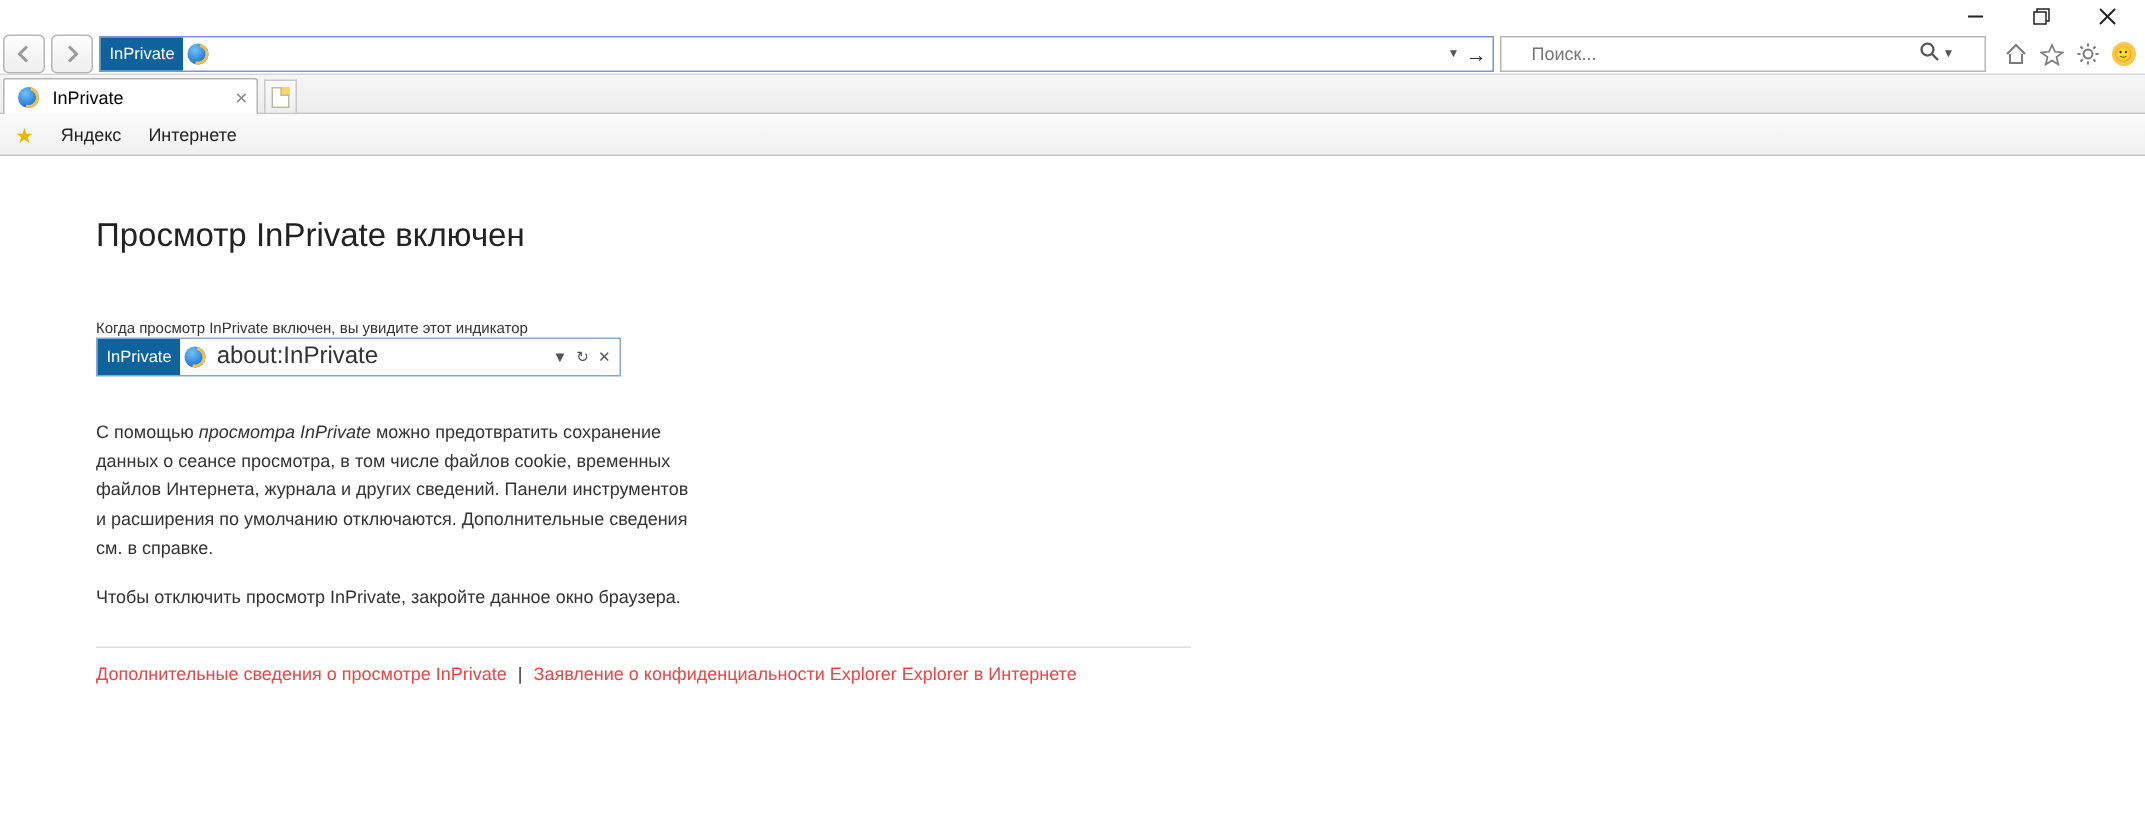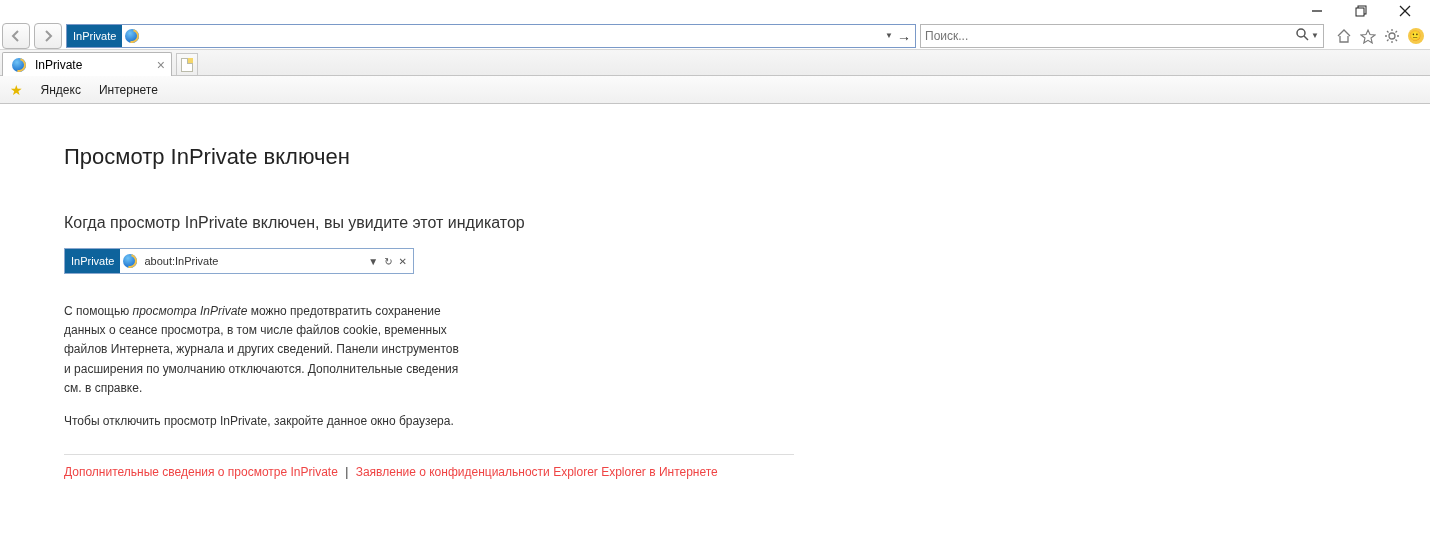--- a/index.html
+++ b/index.html
@@ -111,26 +111,26 @@
   .addr-icons .tri {
     font-size: 8px;
     color: #555;
   }
   .addr-icons .arrow {
     font-size: 14px;
     color: #333;
   }
 
   .search-box {
-    width: 404px;
+    width: 324px;
     height: 24px;
     border: 1px solid #b6b6b6;
     display: flex;
     align-items: center;
-    padding: 0 4px;
+    padding: 0 20px;
     background: #fff;
   }
   .search-input {
     flex: 1;
     border: none;
     outline: none;
     font-size: 12px;
     color: #555;
   }
   .search-icon-wrap {
@@ -241,37 +241,36 @@
     max-width: 800px;
     color: #333;
   }
   .page h1 {
     font-weight: 400;
     font-size: 22px;
     color: #222;
     margin-bottom: 44px;
   }
   .page p.lead {
-    font-size: 16px;
-    margin-bottom: 16px;
+    font-size: 10px;
   }
   .mini-addr {
     width: 350px;
     border: 1px solid #8aa8cf;
     height: 26px;
     display: flex;
     align-items: center;
     background: #fff;
     margin-bottom: 28px;
   }
   .mini-addr .inprivate-badge { height:100%; }
   .mini-addr .addr-text {
     flex:1;
     padding: 0 4px;
-    font-size: 11px;
+    font-size: 16px;
   }
   .mini-icons {
     display: flex;
     align-items: center;
     gap: 6px;
     padding: 0 6px;
     color: #555;
     font-size: 10px;
   }
 

